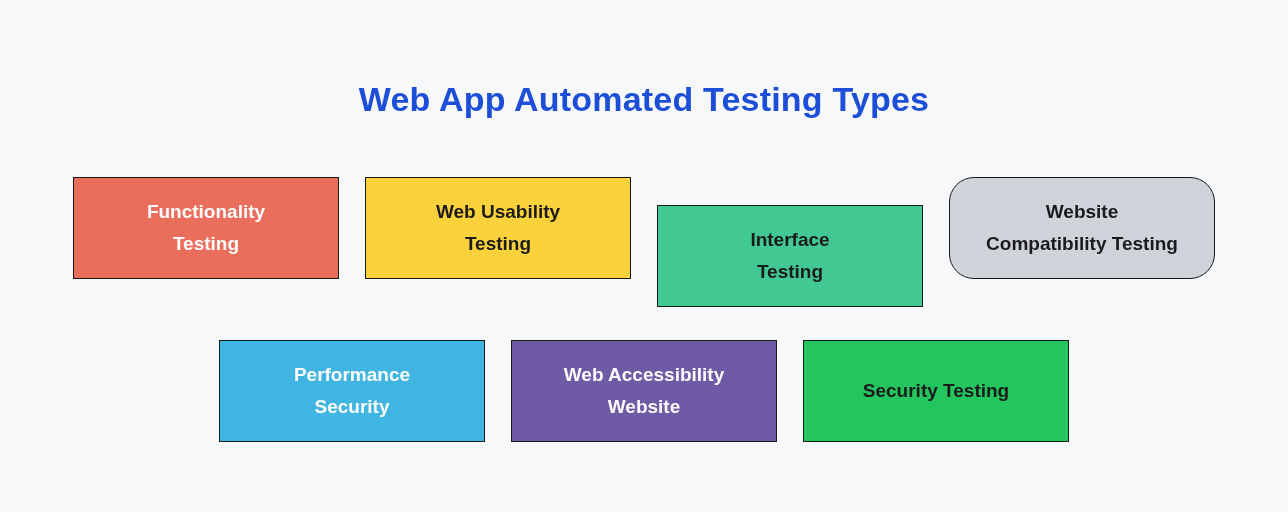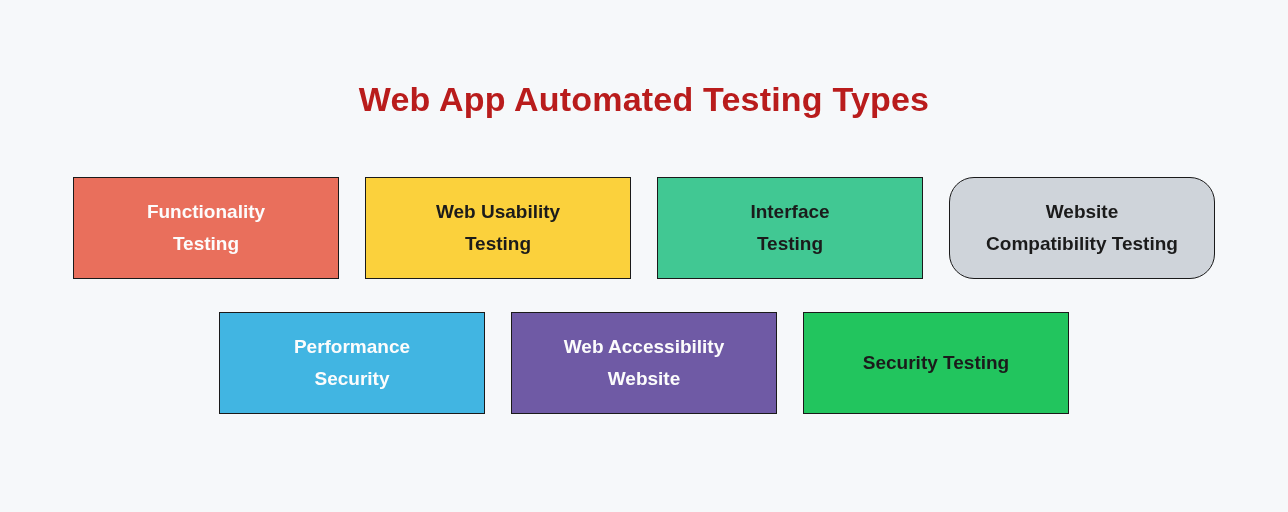--- a/index.html
+++ b/index.html
@@ -47,34 +47,34 @@
     line-height: 32px;
     white-space: pre-line;
     padding: 0 12px;
   }
 </style>
 </head>
 <body>
 
 <div class="canvas" style="background-color: rgb(246, 248, 250);">
 
-  <h1 class="title" style="color: #b91c1c;">Web App Automated Testing Types</h1>
+  <h1 class="title" style="color: #1d4ed8;">Web App Automated Testing Types</h1>
 
   <div class="rows">
 
     <div class="row">
       <div class="box" style="background-color: rgb(233, 111, 92); color: rgb(252, 252, 252); border-color: rgb(26, 26, 26);">
         <span class="box-label">Functionality
 Testing</span>
       </div>
       <div class="box" style="background-color: rgb(251, 209, 60); color: rgb(27, 27, 27); border-color: rgb(26, 26, 26);">
         <span class="box-label">Web Usability
 Testing</span>
       </div>
-      <div class="box" style="background-color: rgb(65, 200, 147); color: rgb(27, 27, 27); border-color: rgb(26, 26, 26);">
+      <div class="box" style="background-color: rgb(65, 200, 147); color: rgb(27, 27, 27); border-color: rgb(26, 26, 26); margin-top: 28px;">
         <span class="box-label">Interface
 Testing</span>
       </div>
       <div class="box" style="background-color: rgb(207, 212, 218); color: rgb(27, 27, 27); border-color: rgb(26, 26, 26); border-radius: 25px;">
         <span class="box-label">Website
 Compatibility Testing</span>
       </div>
     </div>
 
     <div class="row">

